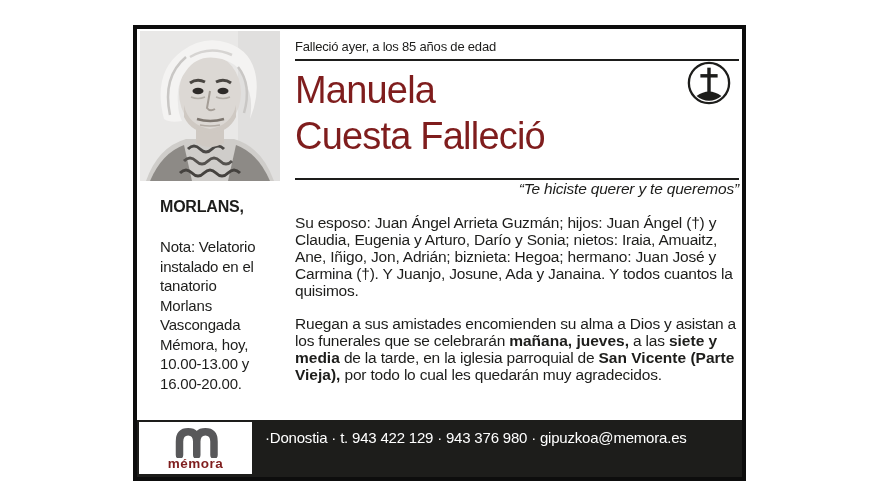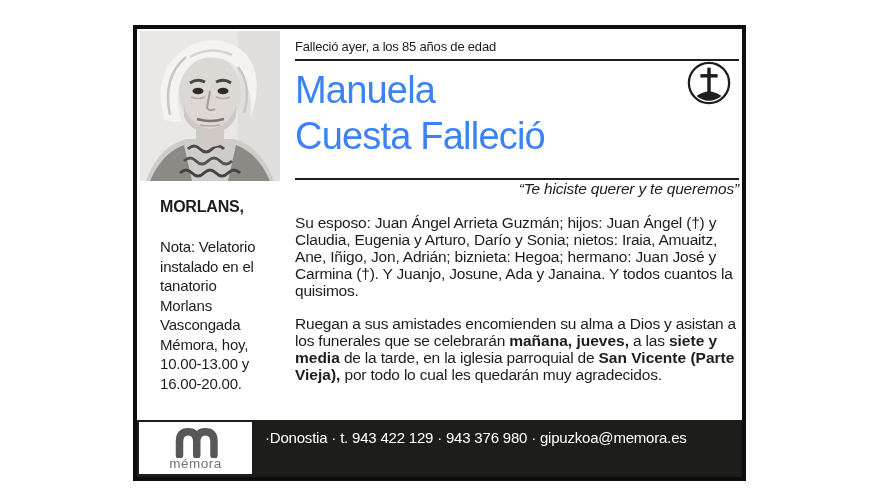--- a/index.html
+++ b/index.html
@@ -16,40 +16,40 @@
     position:absolute; left:3px; top:2px; width:140px; height:150px; overflow:hidden;
   }
   .photo svg { display:block; }
 
   .right-col { position:absolute; left:158px; top:8px; width:444px; }
   .death-line {
     font-size:13px; line-height:19px; padding-bottom:3px;
     border-bottom:2px solid #1d1d1b; letter-spacing:-0.2px;
   }
   .cross-badge { position:absolute; right:10px; top:31px; }
-  .name-block { margin-top:6px; font-size:38px; line-height:46px; letter-spacing:-0.8px; color:#3b82f6; }
+  .name-block { margin-top:6px; font-size:38px; line-height:46px; letter-spacing:-0.8px; color:#7f1d1d; }
   .rule2 { border-bottom:2px solid #1d1d1b; margin-top:19px; }
   .quote { text-align:right; font-style:italic; font-size:15.5px; letter-spacing:-0.2px; }
   .para { margin-top:16px; font-size:15.5px; line-height:17px; letter-spacing:-0.2px; }
   .para b { letter-spacing:0; }
 
   .left-col { position:absolute; left:23px; top:168px; width:112px; font-size:15px; line-height:20px; letter-spacing:-0.2px; }
   .city { font-weight:bold; font-size:16px; }
   .note { margin-top:20px; line-height:19.5px; }
 
   .footer-bar {
     position:absolute; left:0; right:0; bottom:0; height:57px;
     background:#1d1d1b; color:#ffffff;
   }
   .logo-box {
     position:absolute; left:2px; top:2px; bottom:3px; width:113px;
     background:#ffffff; display:flex; flex-direction:column;
     align-items:center; justify-content:center;
   }
-  .logo-wordmark { color:#737373; font-size:13.5px; letter-spacing:0.5px; margin-top:-2px; }
+  .logo-wordmark { color:#7f1d1d; font-size:13.5px; letter-spacing:0.5px; margin-top:-2px;font-weight:bold; }
   .footer-text { position:absolute; left:128px; top:7px; font-size:15px; line-height:21px; letter-spacing:-0.2px; white-space:nowrap; }
   .footer-text b { letter-spacing:0.1px; }
 </style>
 </head>
 <body>
 
 <div class="card">
 
   <div class="photo">
     <svg width="140" height="150" viewBox="0 0 140 150" xmlns="http://www.w3.org/2000/svg">

